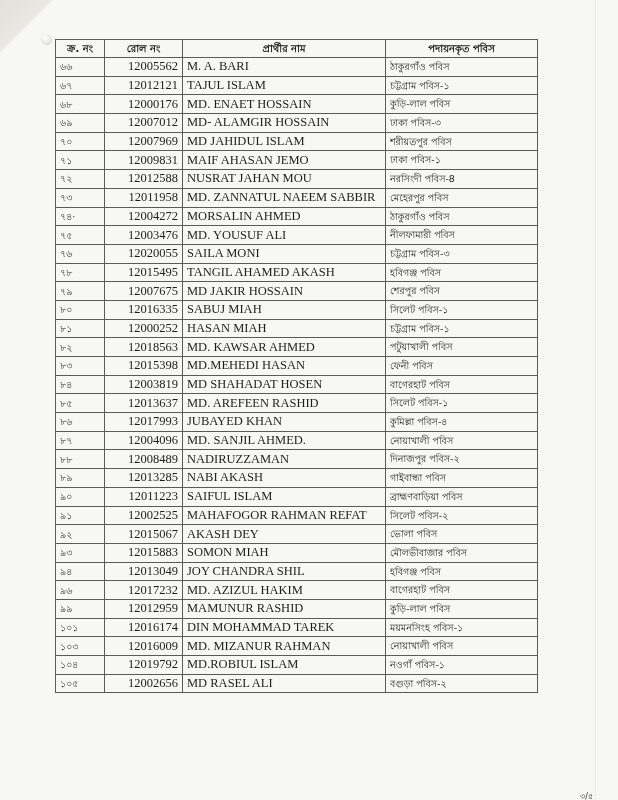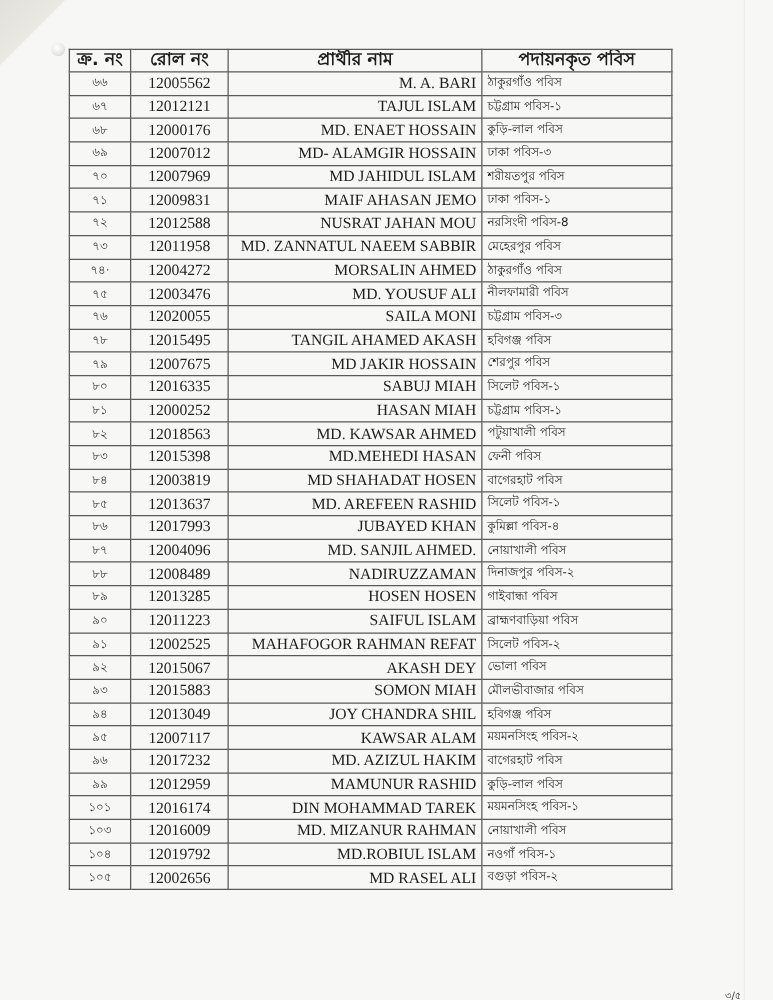--- a/index.html
+++ b/index.html
@@ -34,28 +34,28 @@
   table.result-table th, table.result-table td {
     border: 1px solid #5a5a5a;
     padding: 0 4px;
     height: 17.7px;
     line-height: 17px;
     white-space: nowrap;
     overflow: hidden;
   }
   table.result-table th {
     font-family: "DejaVu Sans", sans-serif;
-    font-size: 14px;
+    font-size: 10px;
     font-weight: bold;
     text-align: center;
     height: 15px;
   }
-  td.c-serial { text-align: center; font-family: "DejaVu Sans", sans-serif; font-size: 9.5px; color: #333; }
-  td.c-roll { text-align: center; }
-  td.c-name { text-align: right; padding-left: 6px; }
+  td.c-serial { text-align: left; font-family: "DejaVu Sans", sans-serif; font-size: 9.5px; color: #333; }
+  td.c-roll { text-align: right; }
+  td.c-name { text-align: left; padding-left: 6px; }
   td.c-post { text-align: left; font-family: "DejaVu Sans", sans-serif; font-size: 9.5px; line-height: 14px; vertical-align: top; }
   col.w1 { width: 49px; }
   col.w2 { width: 78px; }
   col.w3 { width: 203px; }
   col.w4 { width: 152px; }
   .page-mark {
     position: absolute; left: 580px; top: 790px;
     font-size: 8px; color: #333; font-family: "DejaVu Sans", sans-serif;
   }
 </style>
@@ -210,21 +210,21 @@
       </tr>
       <tr>
         <td class="c-serial">৮৮</td>
         <td class="c-roll">12008489</td>
         <td class="c-name">NADIRUZZAMAN</td>
         <td class="c-post">দিনাজপুর পবিস-২</td>
       </tr>
       <tr>
         <td class="c-serial">৮৯</td>
         <td class="c-roll">12013285</td>
-        <td class="c-name">HOSEN HOSEN</td>
+        <td class="c-name">NABI AKASH</td>
         <td class="c-post">গাইবান্ধা পবিস</td>
       </tr>
       <tr>
         <td class="c-serial">৯০</td>
         <td class="c-roll">12011223</td>
         <td class="c-name">SAIFUL ISLAM</td>
         <td class="c-post">ব্রাহ্মণবাড়িয়া পবিস</td>
       </tr>
       <tr>
         <td class="c-serial">৯১</td>
@@ -244,26 +244,20 @@
         <td class="c-name">SOMON MIAH</td>
         <td class="c-post">মৌলভীবাজার পবিস</td>
       </tr>
       <tr>
         <td class="c-serial">৯৪</td>
         <td class="c-roll">12013049</td>
         <td class="c-name">JOY CHANDRA SHIL</td>
         <td class="c-post">হবিগঞ্জ পবিস</td>
       </tr>
       <tr>
-        <td class="c-serial">৯৫</td>
-        <td class="c-roll">12007117</td>
-        <td class="c-name">KAWSAR ALAM</td>
-        <td class="c-post">ময়মনসিংহ পবিস-২</td>
-      </tr>
-      <tr>
         <td class="c-serial">৯৬</td>
         <td class="c-roll">12017232</td>
         <td class="c-name">MD. AZIZUL HAKIM</td>
         <td class="c-post">বাগেরহাট পবিস</td>
       </tr>
       <tr>
         <td class="c-serial">৯৯</td>
         <td class="c-roll">12012959</td>
         <td class="c-name">MAMUNUR RASHID</td>
         <td class="c-post">কুড়ি-লাল পবিস</td>

